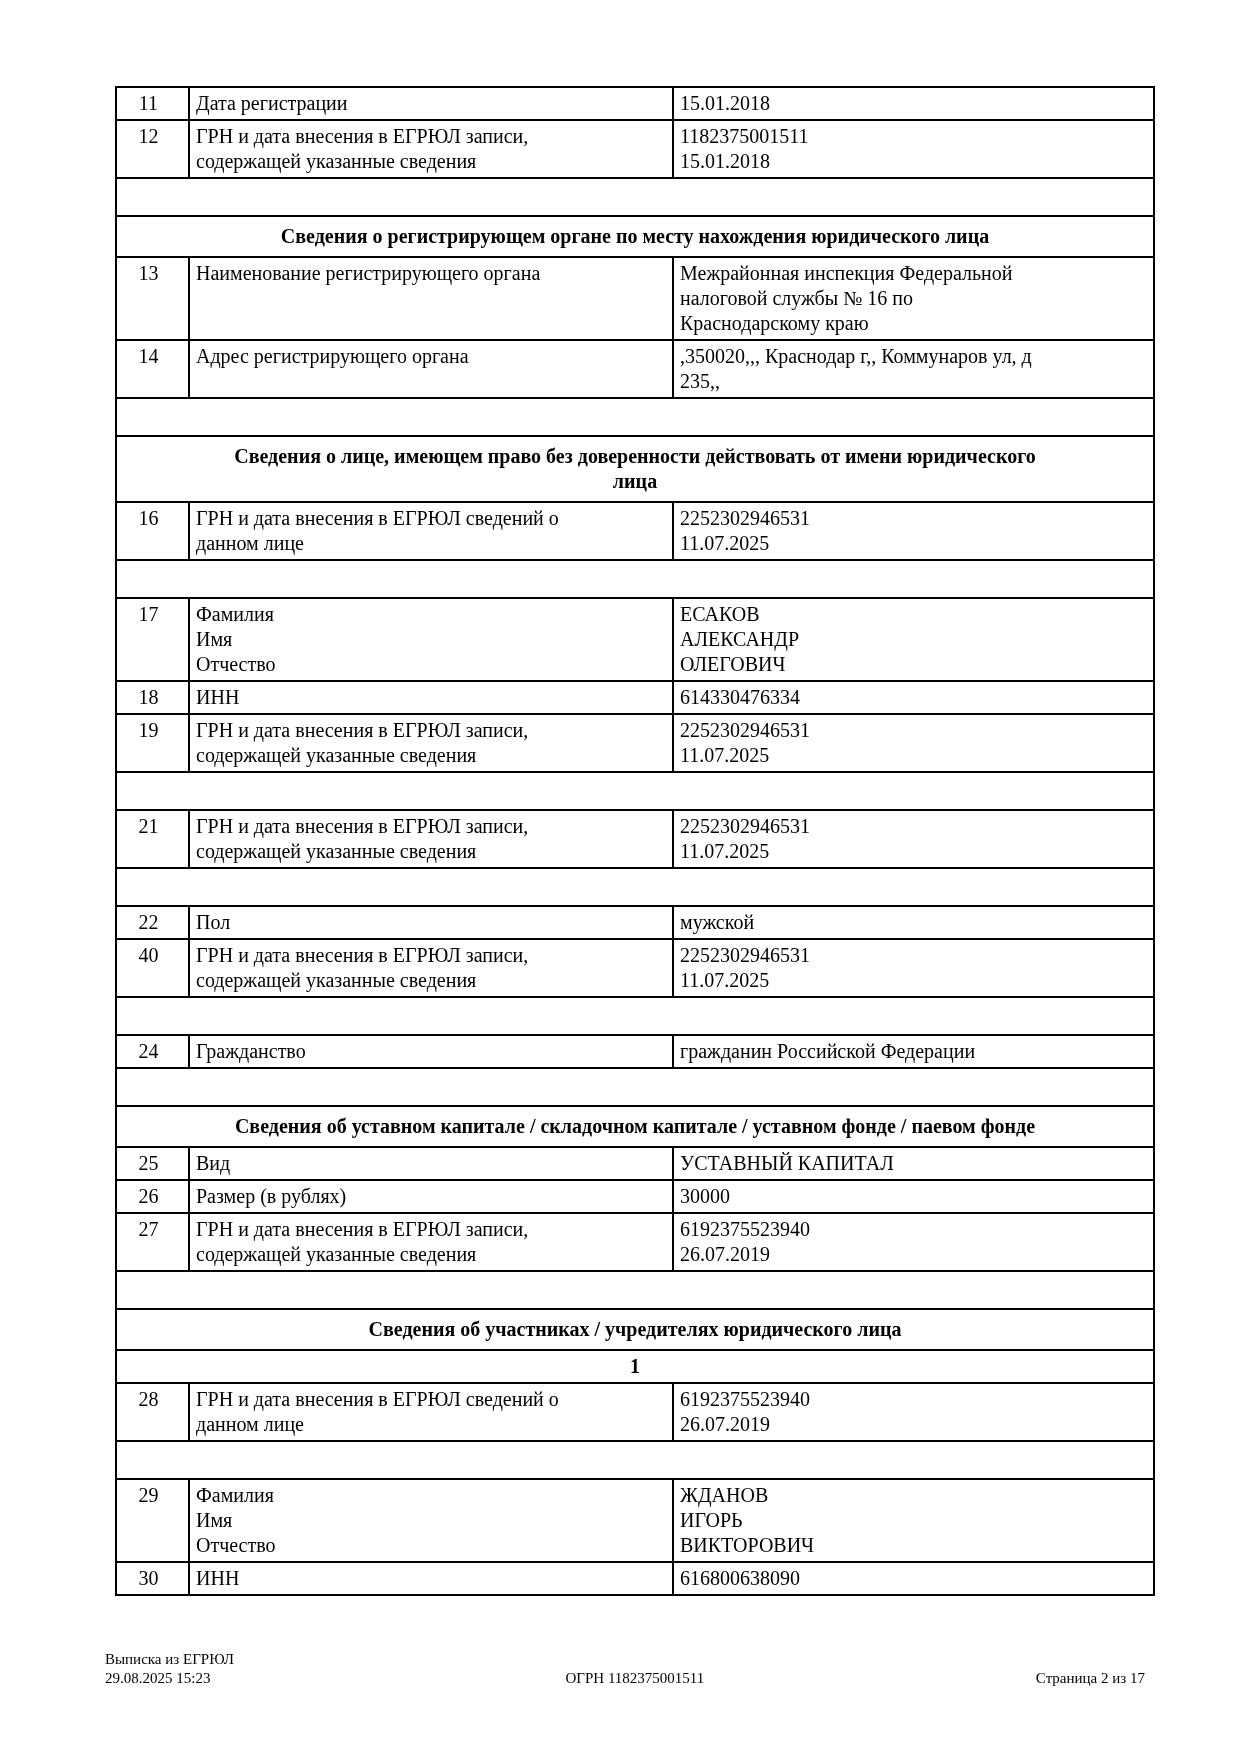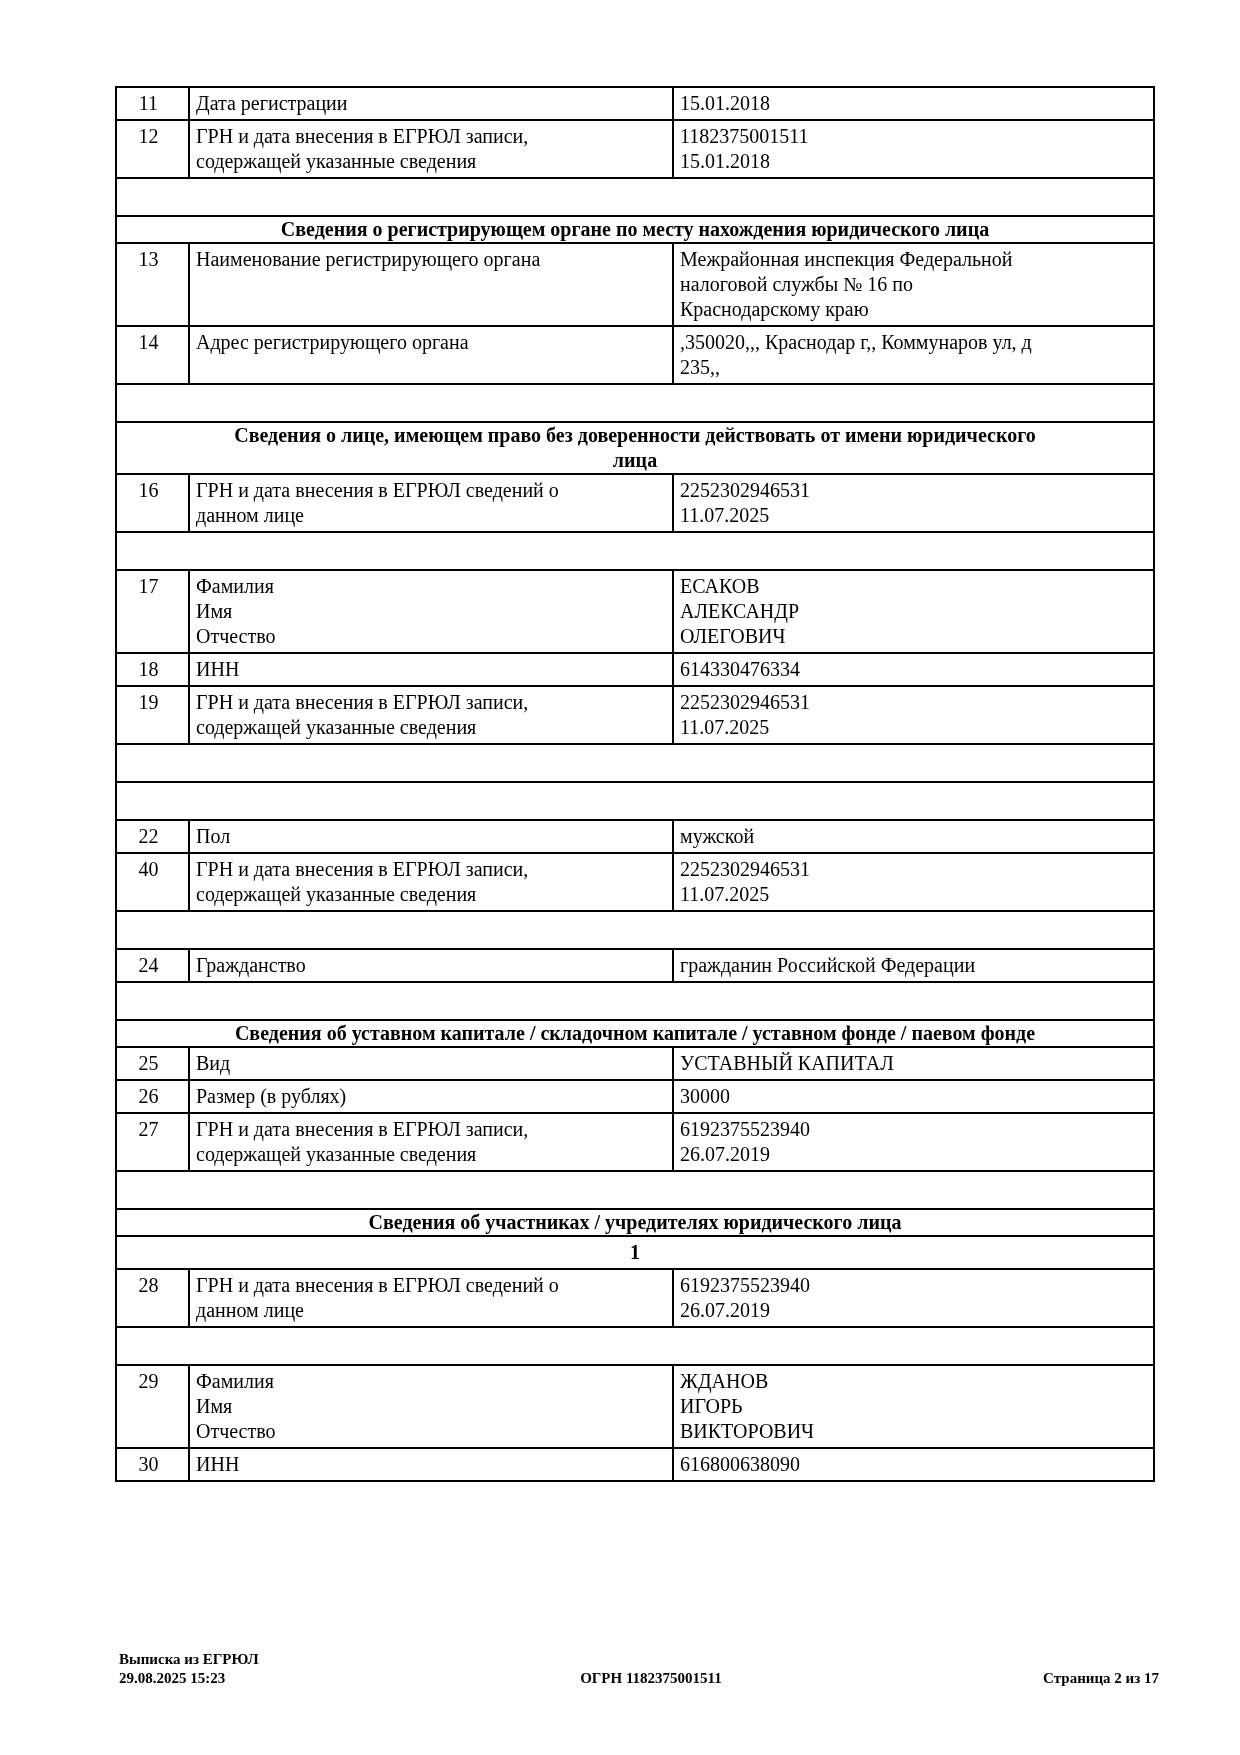--- a/index.html
+++ b/index.html
@@ -40,37 +40,36 @@
     padding-left: 2px;
     padding-right: 10px;
   }
   tr.spacer-row td {
     height: 36px;
     padding: 0;
   }
   tr.section-row td {
     font-weight: bold;
     text-align: center;
-    padding: 0 10px;
+    padding: 7px 10px;
   }
   tr.index-row td {
     font-weight: bold;
     text-align: center;
   }
   .page-footer {
     position: absolute;
-    left: 119px;
+    left: 105px;
     top: 1650px;
     width: 1040px;
     font-size: 15px;
     line-height: 19px;
     display: flex;
     justify-content: space-between;
     align-items: flex-end;
-    font-weight: bold;
   }
   .page-footer .footer-left { text-align: left; }
   .page-footer .footer-center { text-align: center; }
   .page-footer .footer-right { text-align: right; }
 </style>
 </head>
 <body>
 
 <table class="doc-table">
   <colgroup>
@@ -144,20 +143,27 @@
       <tr class="data-row">
         <td class="cell-num">19</td>
         <td class="cell-label">ГРН и дата внесения в ЕГРЮЛ записи,
 содержащей указанные сведения</td>
         <td class="cell-value">2252302946531
 11.07.2025</td>
       </tr>
       <tr class="spacer-row">
         <td colspan="3"></td>
       </tr>
+      <tr class="data-row">
+        <td class="cell-num">21</td>
+        <td class="cell-label">ГРН и дата внесения в ЕГРЮЛ записи,
+содержащей указанные сведения</td>
+        <td class="cell-value">2252302946531
+11.07.2025</td>
+      </tr>
       <tr class="spacer-row">
         <td colspan="3"></td>
       </tr>
       <tr class="data-row">
         <td class="cell-num">22</td>
         <td class="cell-label">Пол</td>
         <td class="cell-value">мужской</td>
       </tr>
       <tr class="data-row">
         <td class="cell-num">40</td>

